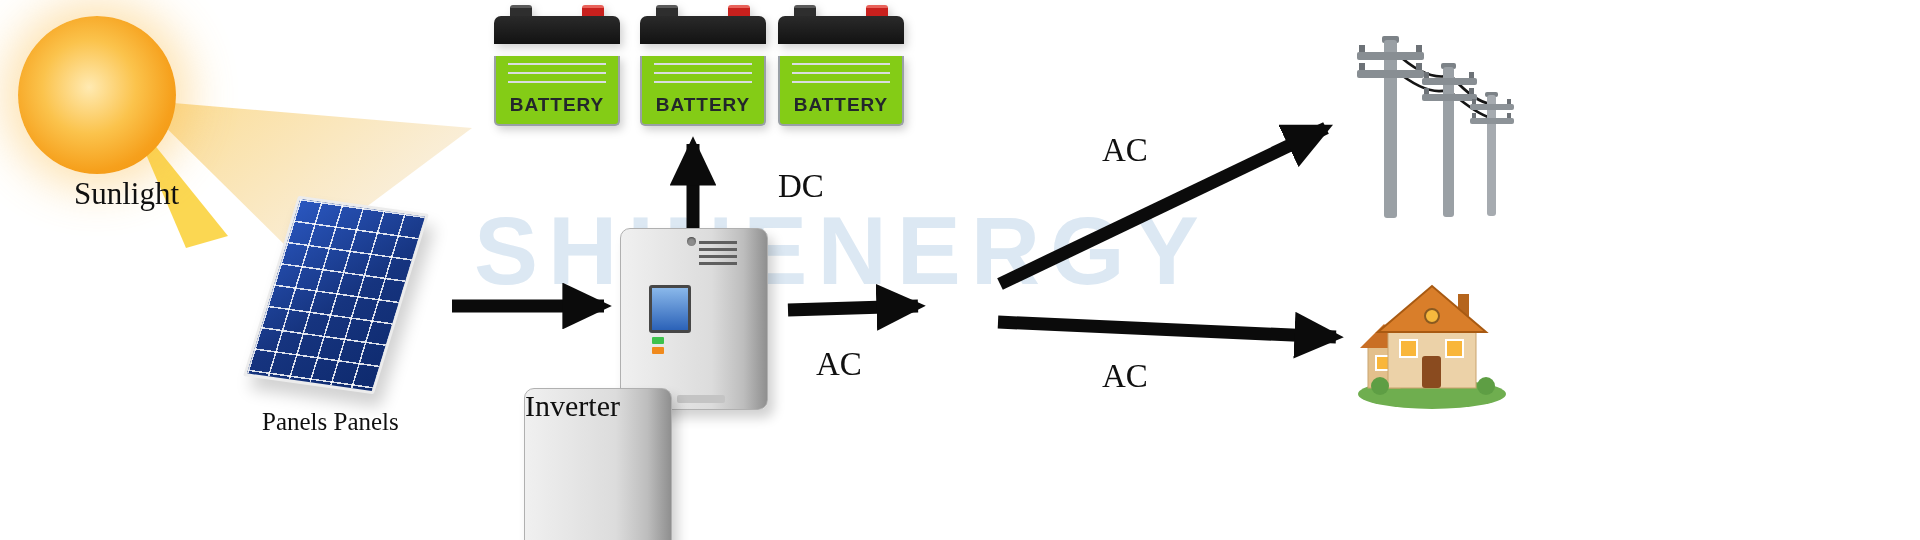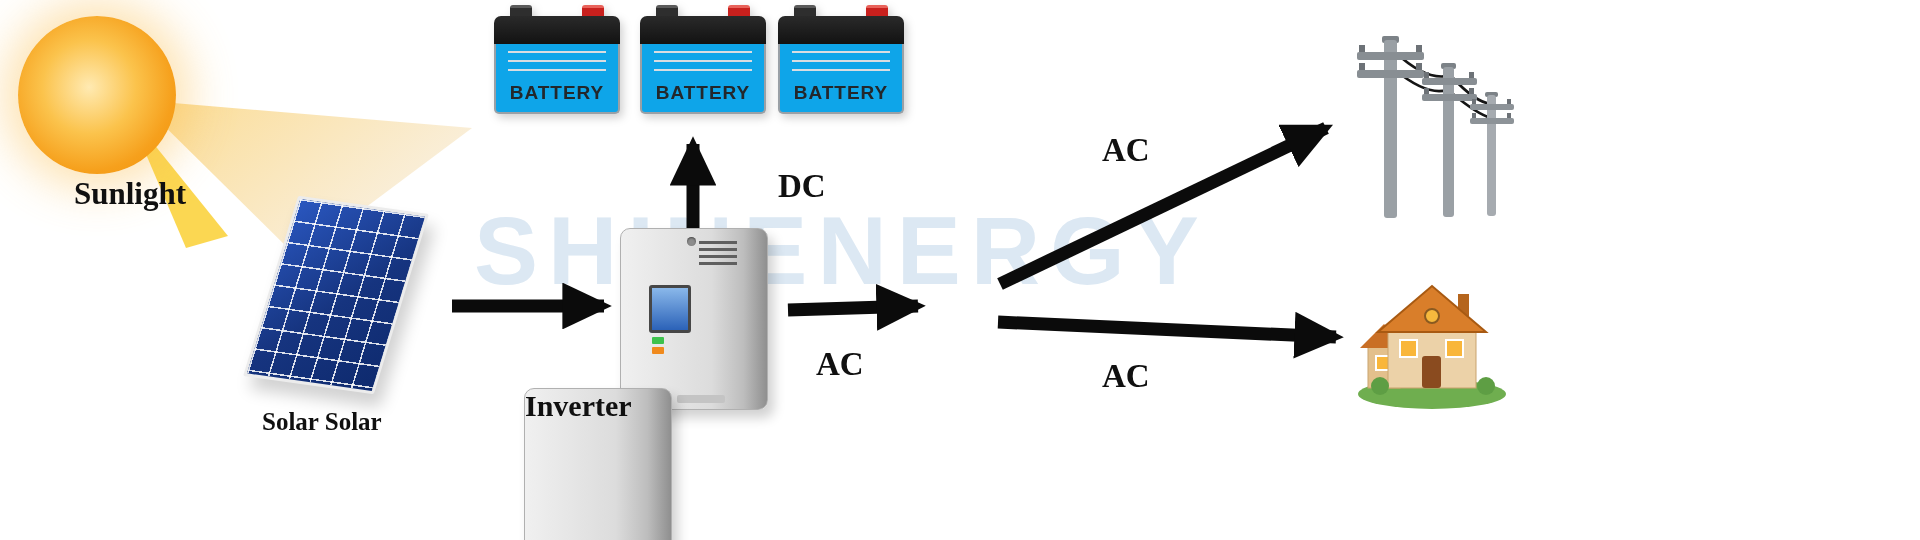--- a/index.html
+++ b/index.html
@@ -44,33 +44,33 @@
   .inv-btn.orange{top:118px;background:#f08a1d;}
   .inv-foot{position:absolute;left:56px;bottom:6px;width:48px;height:8px;background:#c4c4c4;border-radius:2px;}
 
   
   .battery{position:absolute;width:126px;height:100px;z-index:3;filter:drop-shadow(3px 4px 4px rgba(0,0,0,.18));}
   .term{position:absolute;top:-11px;width:22px;height:14px;border-radius:3px 3px 1px 1px;}
   .term.neg{left:16px;background:#2e2e2e;border-top:3px solid #5a5a5a;}
   .term.pos{right:16px;background:#c8201d;border-top:3px solid #e8625a;}
   .bat-top{position:relative;height:28px;background:linear-gradient(180deg,#2a2a2a,#121212);
            border-radius:7px 7px 0 0;}
-  .bat-body{position:relative;height:68px;background:#0ea5e9;border:2px solid #9aa0a6;border-top:none;
-            border-radius:0 0 5px 5px;}
+  .bat-body{position:relative;height:68px;background:#84cc16;border:2px solid #9aa0a6;border-top:none;
+            border-radius:0 0 5px 5px;margin-top:12px;}
   .bat-lines{position:absolute;top:7px;left:12px;right:12px;height:20px;
              background:repeating-linear-gradient(180deg,#d9dde1 0 2px,rgba(0,0,0,0) 2px 9px);}
   .bat-label{position:absolute;bottom:8px;width:100%;text-align:center;
              font-family:"Liberation Sans",sans-serif;font-weight:800;font-size:19px;
              letter-spacing:1px;color:#23272b;}
 
   
   .arrows{position:absolute;left:0;top:0;z-index:2;}
 
   
-  .lbl{position:absolute;z-index:4;color:#101010;white-space:nowrap;font-weight:bold;}
+  .lbl{position:absolute;z-index:4;color:#101010;white-space:nowrap;}
   .lbl.sunlight{left:74px;top:176px;font-size:31px;text-align:center;}
   .lbl.solar{left:262px;top:408px;font-size:25px;}
   .lbl.inverter{left:524px;top:388px;font-size:30px;}
   .lbl.dc{left:778px;top:168px;font-size:33px;}
   .lbl.ac-mid{left:816px;top:346px;font-size:33px;}
   .lbl.ac-top{left:1102px;top:132px;font-size:33px;}
   .lbl.ac-bot{left:1102px;top:358px;font-size:33px;}
 
   
   .poles-svg{position:absolute;left:1335px;top:18px;z-index:3;}
@@ -90,21 +90,21 @@
         <stop offset="1" stop-color="#f8efe0" stop-opacity="0.85"></stop>
       </linearGradient>
     </defs>
     <polygon points="138,100 472,128 298,258" fill="url(#beamGrad)"></polygon>
     <polygon points="128,112 228,236 186,248" fill="#fbd443" opacity="0.92"></polygon>
   </svg>
   <div class="sun"></div>
   <div class="lbl sunlight">Sunlight</div>
 
   <div class="panel"></div>
-  <div class="lbl solar">Solar Solar</div>
+  <div class="lbl solar">Panels Panels</div>
 
   <div class="battery" style="left:494px;top:16px;">
     <span class="term neg"></span>
     <span class="term pos"></span>
     <div class="bat-top"></div>
     <div class="bat-body">
       <div class="bat-lines"></div>
       <div class="bat-label">BATTERY</div>
     </div>
   </div>

